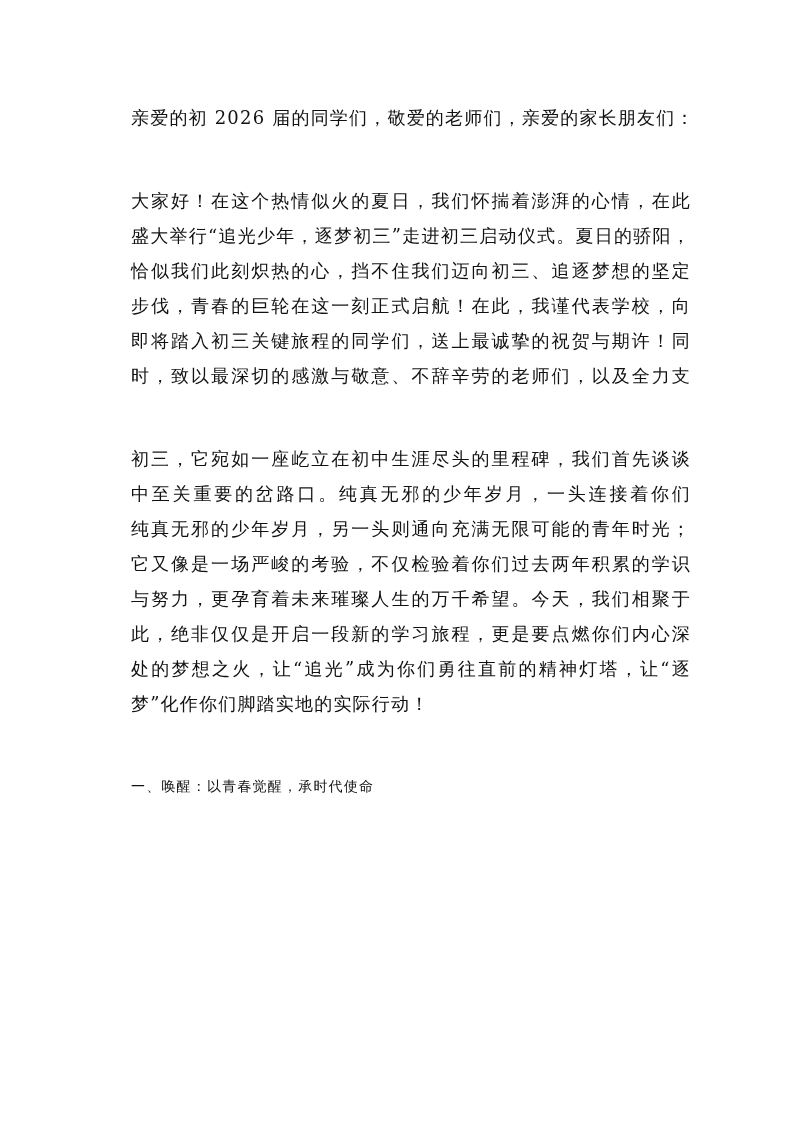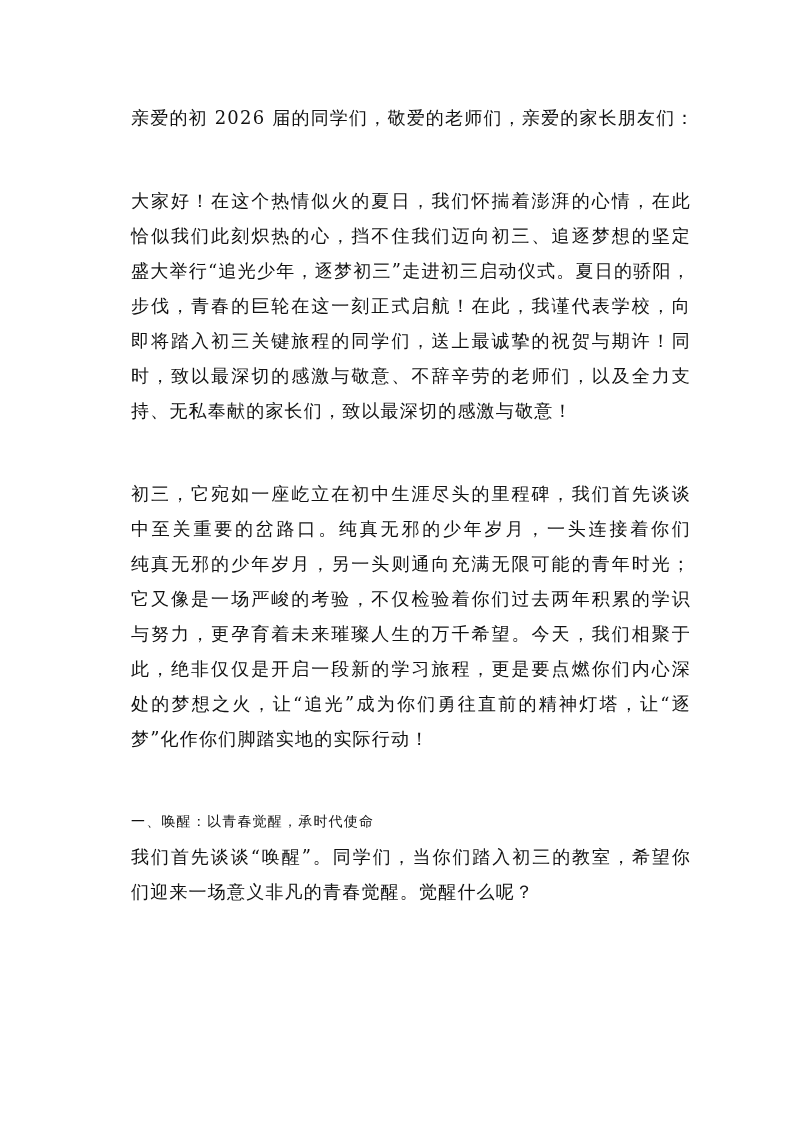--- a/index.html
+++ b/index.html
@@ -47,43 +47,38 @@
 <body>
 
 <div class="page">
 
   <div class="line">亲爱的初 2026 届的同学们，敬爱的老师们，亲爱的家长朋友们：</div>
 
   <div class="gap"></div>
 
   <div>
     <div class="line justify">大家好！在这个热情似火的夏日，我们怀揣着澎湃的心情，在此</div>
+    <div class="line justify">盛大举行“追光少年，逐梦初三”走进初三启动仪式。夏日的骄阳，</div>
     <div class="line justify">恰似我们此刻炽热的心，挡不住我们迈向初三、追逐梦想的坚定</div>
-    <div class="line justify">盛大举行“追光少年，逐梦初三”走进初三启动仪式。夏日的骄阳，</div>
     <div class="line justify">步伐，青春的巨轮在这一刻正式启航！在此，我谨代表学校，向</div>
     <div class="line justify">即将踏入初三关键旅程的同学们，送上最诚挚的祝贺与期许！同</div>
     <div class="line justify">时，致以最深切的感激与敬意、不辞辛劳的老师们，以及全力支</div>
-    <div class="line">持、无私奉献的家长们，致以最深切的感激与敬意！</div>
   </div>
 
   <div class="gap"></div>
 
   <div>
     <div class="line justify">初三，它宛如一座屹立在初中生涯尽头的里程碑，我们首先谈谈</div>
     <div class="line justify">中至关重要的岔路口。纯真无邪的少年岁月，一头连接着你们</div>
     <div class="line justify">纯真无邪的少年岁月，另一头则通向充满无限可能的青年时光；</div>
     <div class="line justify">它又像是一场严峻的考验，不仅检验着你们过去两年积累的学识</div>
     <div class="line justify">与努力，更孕育着未来璀璨人生的万千希望。今天，我们相聚于</div>
     <div class="line justify">此，绝非仅仅是开启一段新的学习旅程，更是要点燃你们内心深</div>
     <div class="line justify">处的梦想之火，让“追光”成为你们勇往直前的精神灯塔，让“逐</div>
     <div class="line">梦”化作你们脚踏实地的实际行动！</div>
   </div>
 
   <div class="gap"></div>
 
   <div class="heading-line">一、唤醒：以青春觉醒，承时代使命</div>
 
-  <div>
-    <div class="line justify">我们首先谈谈“唤醒”。同学们，当你们踏入初三的教室，希望你</div>
-    <div class="line">们迎来一场意义非凡的青春觉醒。觉醒什么呢？</div>
-  </div>
 
 </div>
 
 </body></html>

